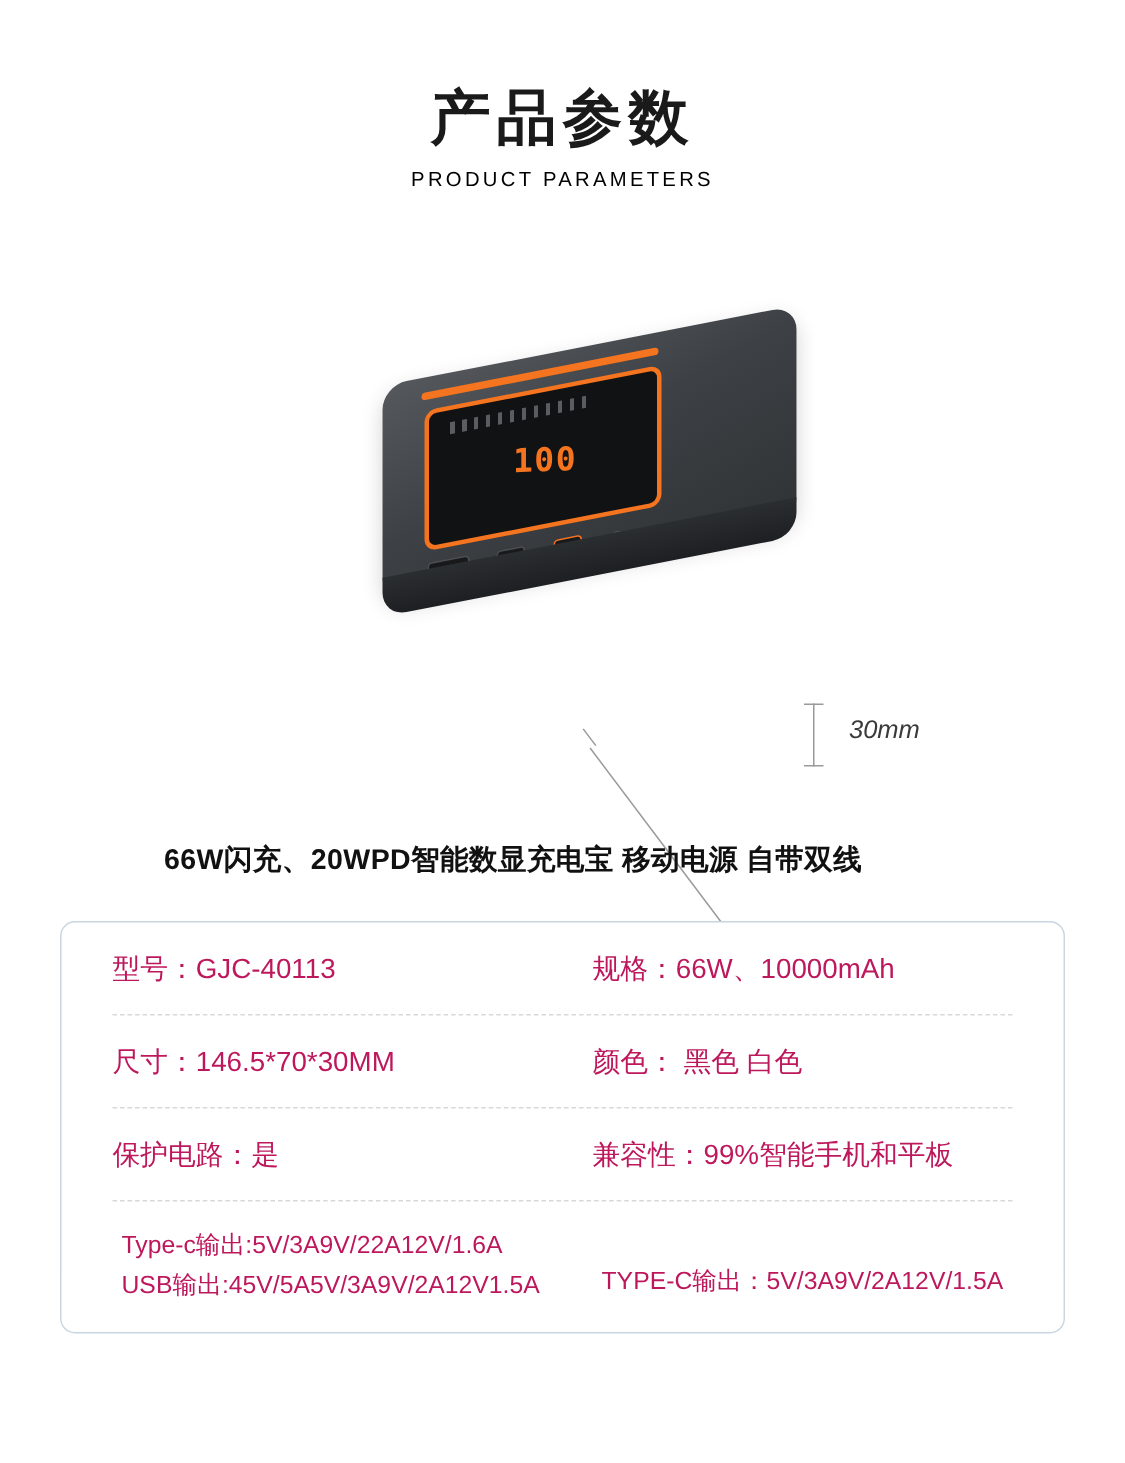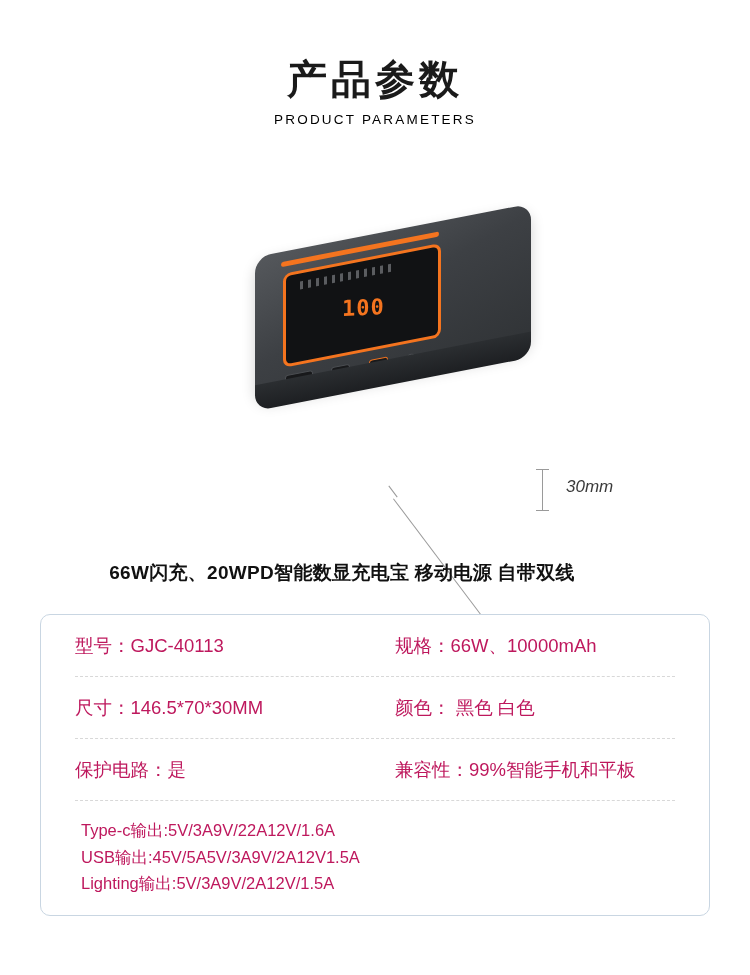--- a/index.html
+++ b/index.html
@@ -287,20 +287,20 @@
 
     <div class="spec-row">
       <div class="spec-cell left">保护电路：是</div>
       <div class="spec-cell right">兼容性：99%智能手机和平板</div>
     </div>
 
     <div class="spec-row outputs">
       <div class="spec-cell left">
         <span class="out-line">Type-c输出:5V/3A9V/22A12V/1.6A</span>
         <span class="out-line">USB输出:45V/5A5V/3A9V/2A12V1.5A</span>
-        <span class="out-line">Lighting输出:5V/3A9V/2A12V/1.5A</span>
       </div>
+      <div class="spec-cell right">TYPE-C输出：5V/3A9V/2A12V/1.5A</div>
     </div>
 
   </div>
 
   <div class="bottom-edge"></div>
 </div>
 
 </body></html>

